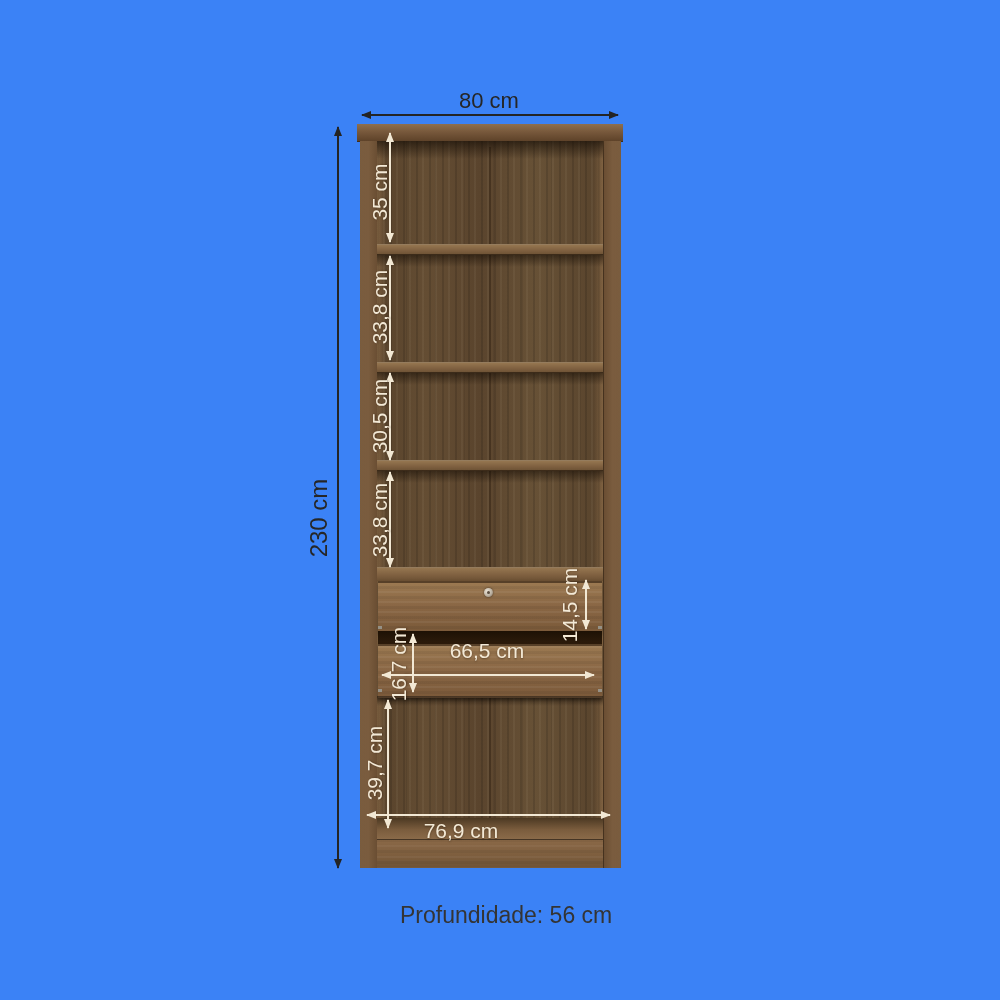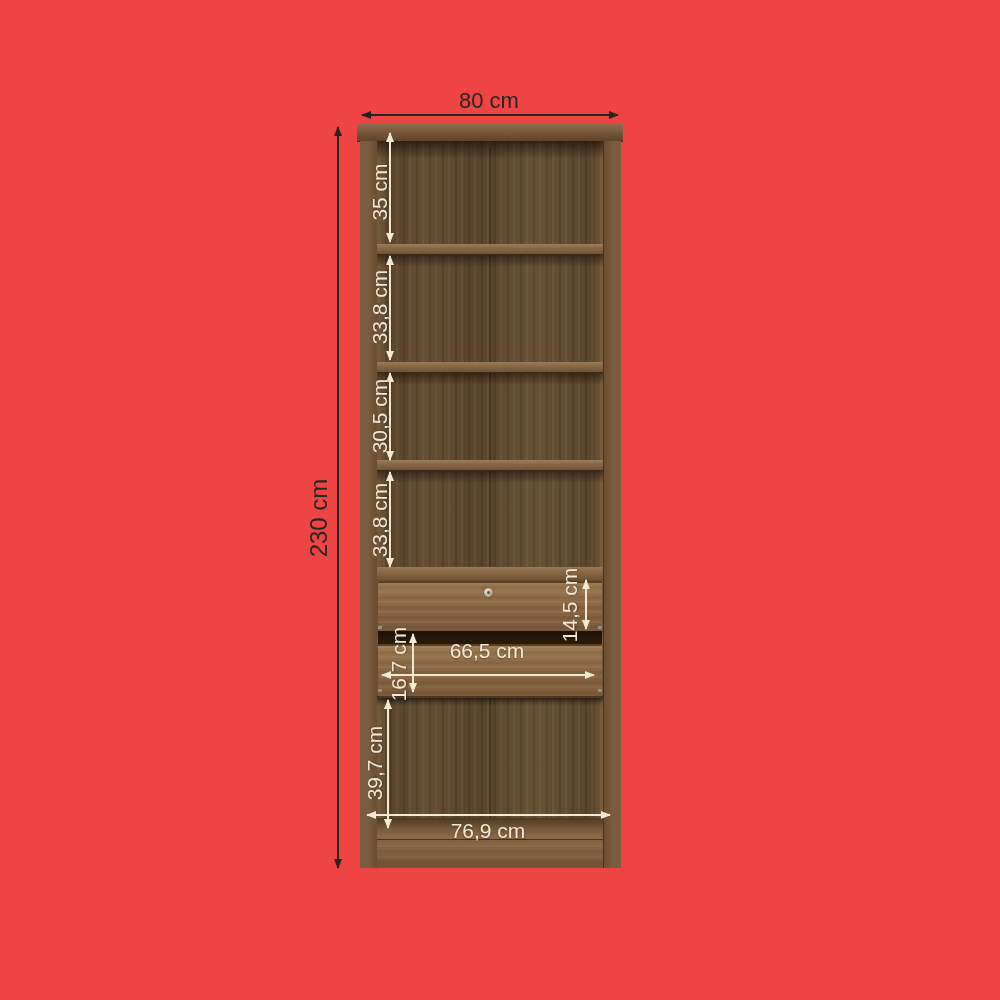--- a/index.html
+++ b/index.html
@@ -1,16 +1,16 @@
 <!DOCTYPE html>
 <html><head>
 <meta charset="utf-8">
 <style>
   html,body{margin:0;padding:0;background:#ffffff;}
-  .stage{position:relative;width:1000px;height:1000px;background:#ef4444;
+  .stage{position:relative;width:1000px;height:1000px;background:#3b82f6;
          font-family:"Liberation Sans",sans-serif;overflow:hidden;}
 
   
   .dv{position:absolute;width:2px;background:currentColor;}
   .dv::before{content:"";position:absolute;top:-1px;left:-3.5px;
     border-left:4.5px solid transparent;border-right:4.5px solid transparent;
     border-bottom:10px solid currentColor;}
   .dv::after{content:"";position:absolute;bottom:-1px;left:-3.5px;
     border-left:4.5px solid transparent;border-right:4.5px solid transparent;
     border-top:10px solid currentColor;}
@@ -150,15 +150,16 @@
   <div class="dv cream" style="left:412px;top:634px;height:58px"></div>
   <div class="lbl rot on-wood" style="left:399px;top:664px">16,7 cm</div>
 
   <div class="dh cream" style="left:382px;top:674px;width:212px"></div>
   <div class="lbl on-wood" style="left:487px;top:651px">66,5 cm</div>
 
   <div class="dv cream" style="left:387px;top:700px;height:128px"></div>
   <div class="lbl rot on-wood" style="left:375px;top:763px">39,7 cm</div>
 
   <div class="dh cream" style="left:367px;top:814px;width:243px"></div>
-  <div class="lbl on-wood" style="left:488px;top:831px">76,9 cm</div>
+  <div class="lbl on-wood" style="left:461px;top:831px">76,9 cm</div>
 
+  <div class="depth" style="left:400px;top:902px">Profundidade: 56 cm</div>
 </div>
 
 </body></html>

